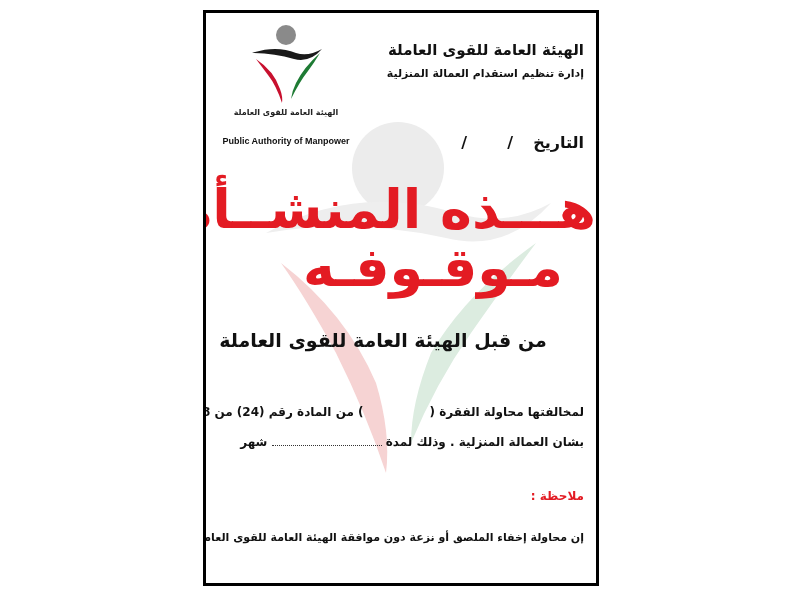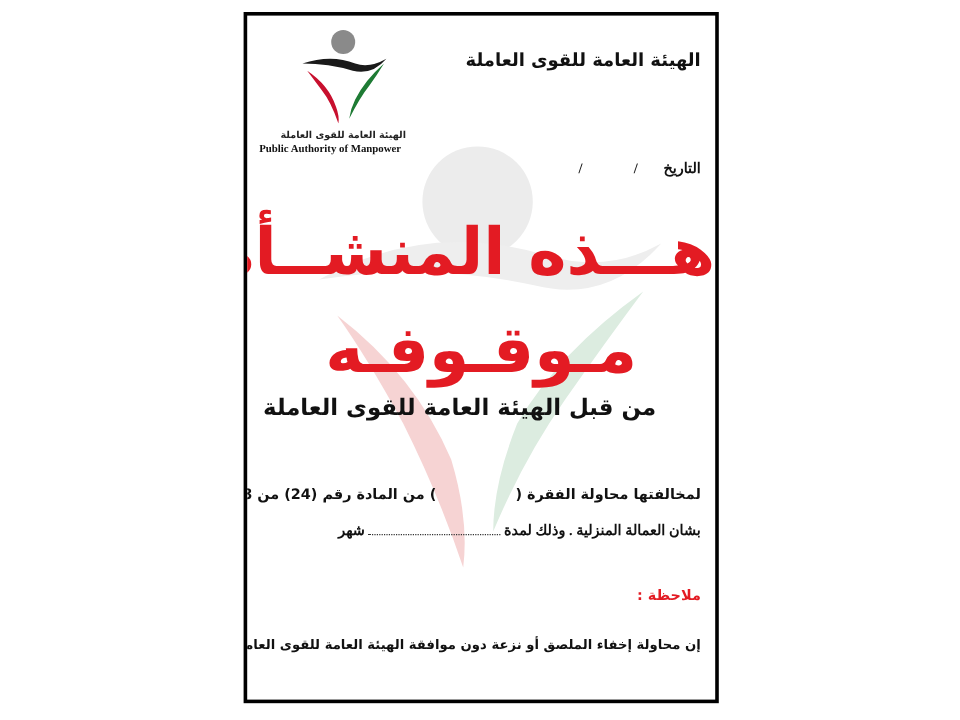--- a/index.html
+++ b/index.html
@@ -53,25 +53,26 @@
       font-size: 8px;
       font-weight: bold;
       text-align: center;
       direction: rtl;
       color: #222;
       white-space: nowrap;
     }
     .logo-en {
       position: absolute;
       left: 0;
-      top: 96px;
+      top: 113px;
       width: 140px;
-      font-family: Liberation Serif, serif;
+      font-family: Liberation Sans, sans-serif;
       font-size: 9px;
       font-weight: bold;
+      text-align: center;
       color: #111;
       white-space: nowrap;
     }
     .header-block {
       position: absolute;
       right: 12px;
       top: 28px;
       direction: rtl;
       text-align: right;
     }
@@ -94,66 +95,65 @@
     }
     .decision .gap {
       display: inline-block;
       width: 90px;
     }
     .date-row {
       position: absolute;
       right: 12px;
       top: 120px;
       direction: rtl;
-      font-size: 12px;
-      font-weight: bold;
-      white-space: nowrap;
-      font-family: Liberation Serif, serif;
+      font-size: 16px;
+      font-weight: bold;
+      white-space: nowrap;
     }
     .date-row .sep {
       display: inline-block;
       width: 46px;
       text-align: center;
     }
     .big-title {
       position: absolute;
       left: 0;
       width: 390px;
       text-align: center;
       direction: rtl;
       color: #e31b23;
       font-weight: bold;
       font-size: 54px;
       letter-spacing: 2px;
       line-height: 1;
       white-space: nowrap;
     }
     .big-title.line1 { top: 170px; }
-    .big-title.line2 { top: 252px; letter-spacing: 10px; }
+    .big-title.line2 { top: 228px; letter-spacing: 10px; padding-left: 32px; }
     .subtitle {
       position: absolute;
       left: 0;
       top: 316px;
       width: 354px;
       text-align: center;
       direction: rtl;
       font-size: 19px;
       font-weight: bold;
       white-space: nowrap;
     }
     .body-line {
       position: absolute;
       right: 12px;
       direction: rtl;
       font-size: 12px;
       font-weight: bold;
       white-space: nowrap;
     }
     .body-line.l1 { top: 392px; }
-    .body-line.l2 { top: 422px; font-family: Liberation Serif, serif; }
+    .body-line.l2 { top: 422px; }
     .body-line .gap { display: inline-block; width: 66px; }
     .dots {
       display: inline-block;
       width: 110px;
       border-bottom: 1px dotted #333;
       height: 8px;
       vertical-align: baseline;
     }
     .note-label {
       position: absolute;
@@ -194,20 +194,21 @@
       <path d="M 6 30 Q 30 22 50 30 Q 62 34 76 26 Q 64 40 48 36 Q 28 30 6 30 Z" fill="#1a1a1a"></path>
       <path d="M 10 36 Q 28 48 34 66 Q 37 74 36 80 Q 30 62 22 52 Q 16 44 10 36 Z" fill="#c8102e"></path>
       <path d="M 74 30 Q 58 44 50 60 Q 46 68 45 76 Q 54 58 62 48 Q 68 40 74 30 Z" fill="#1e7b34"></path>
     </svg>
     <div class="logo-ar">الهيئة العامة للقوى العاملة</div>
     <div class="logo-en">Public Authority of Manpower</div>
   </div>
 
   <div class="header-block">
     <div class="org-title">الهيئة العامة للقوى العاملة</div>
+    <div class="dept">إدارة تنظيم استقدام العمالة المنزلية</div>
   </div>
 
   <div class="date-row">
     <span>التاريخ</span><span class="sep">/</span><span class="sep">/</span>
   </div>
 
   <div class="big-title line1">هـــذه المنشــأة</div>
   <div class="big-title line2">مـوقـوفـه</div>
 
   <div class="subtitle">من قبل الهيئة العامة للقوى العاملة</div>

